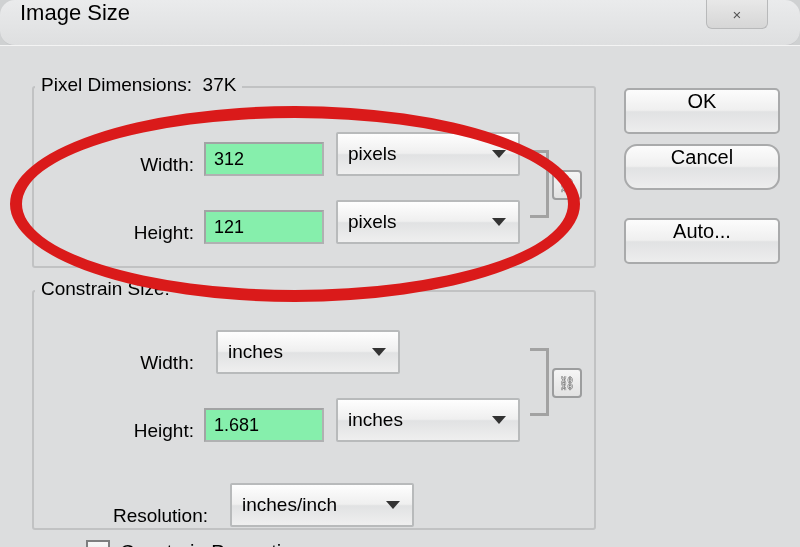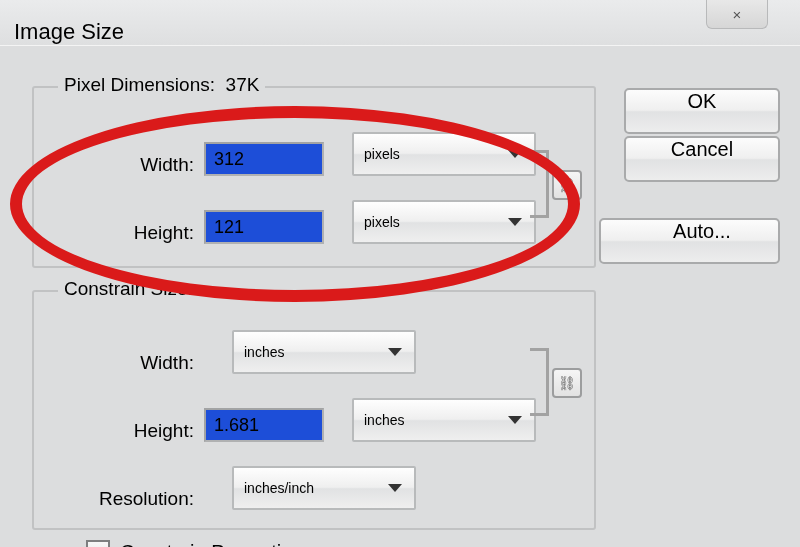--- a/index.html
+++ b/index.html
@@ -12,22 +12,23 @@
     overflow:hidden;
     -webkit-user-select:none;
   }
   
   .titlebar {
     position:relative;
     height:45px;
     background:linear-gradient(#eaebec,#dedfe0);
     border-bottom:1px solid #c5c6c8;
     display:flex;
-    align-items:flex-end;
-    padding-left:14px;
+    align-items:flex-start;
+    padding-left:20px;
+    border-radius:15px;
   }
   .titlebar .title { font-weight:400; color:#000; font-size:22px; }
   .closebox {
     position:absolute; top:0; right:32px;
     width:60px; height:28px;
     border:1px solid #b8b9ba;
     border-top:none;
     border-radius:0 0 6px 6px;
     background:linear-gradient(#e8e8e8,#d6d6d6);
     display:flex; align-items:center; justify-content:center;
@@ -38,21 +39,21 @@
     background:#dcddde;
     border-top:1px solid #f4f4f4;
   }
   
   .group {
     position:absolute;
     border:2px solid #c1c2c3;
     border-radius:3px;
   }
   .group .legend {
-    position:absolute; top:-14px; left:24px;
+    position:absolute; top:-14px; left:1px;
     background:#dcddde;
     padding:0 6px;
     font-size:19px;
     color:#000;
   }
   .row {
     position:absolute;
     left:0; right:0;
     display:flex;
     align-items:flex-end;
@@ -62,35 +63,35 @@
     text-align:right;
     color:#000;
     font-size:19px;
     padding-right:10px;
   }
   .field {
     width:120px; height:34px;
     border:2px solid #b0b1b2;
     border-top-color:#a2a3a4;
     border-left-color:#a2a3a4;
-    background:#1d4ed8;
+    background:#86efac;
     font-size:18px;
     padding:0 8px;
     box-sizing:border-box;
   }
   .select {
     width:170px; height:40px;
-    margin-left:28px;
+    margin-left:12px;
     border:2px solid #b8babb;
     border-radius:2px;
     background:linear-gradient(#fefefe 0%, #efefef 48%, #e1e2e3 52%, #efefef 100%);
     display:flex; align-items:center;
     padding-left:10px;
     position:relative;
-    font-size:14px;
+    font-size:19px;
     color:#000;
     cursor:pointer;
   }
   .select .caret {
     position:absolute; right:12px; top:50%; transform:translateY(-50%);
     width:0;height:0;border-left:7px solid transparent;border-right:7px solid transparent;border-top:8px solid #333;
   }
   .bracket {
     position:absolute; width:34px; border-right:3px solid #a2a2a2;
   }
@@ -199,21 +200,21 @@
 
     <div class="row" style="top:106px;">
       <span class="lbl">Height:</span>
       <input class="field" value="1.681" style="">
       <div class="select">
         <span>inches</span>
         <span class="caret"></span>
       </div>
     </div>
 
-    <div class="row" style="top:174px;">
+    <div class="row" style="top:191px;padding-left:14px;">
       <span class="lbl">Resolution:</span>
       <div class="select">
         <span>inches/inch</span>
         <span class="caret"></span>
       </div>
     </div>
 
     <div class="bracket" style="left:478px; top:56px; height:68px;"></div>
     <div class="linkicon" style="left:518px; top:76px;">
       <span>⛓</span>
@@ -223,21 +224,21 @@
   <div class="check" style="left:86px; top:494px;">
     <span class="box">
       <span>✓</span>
     </span>
     <span>Constrain Proportions</span>
   </div>
 
   <div class="btn" style="top:42px;">
     <span>OK</span>
   </div>
-  <div class="btn" style="top:90px;">
+  <div class="btn" style="top:98px;border-radius:13px;">
     <span>Cancel</span>
   </div>
-  <div class="btn" style="top:172px;padding-left:25px;">
+  <div class="btn" style="top:172px;">
     <span>Auto...</span>
   </div>
 
   <div class="highlight"></div>
 </div>
 
 </body></html>

